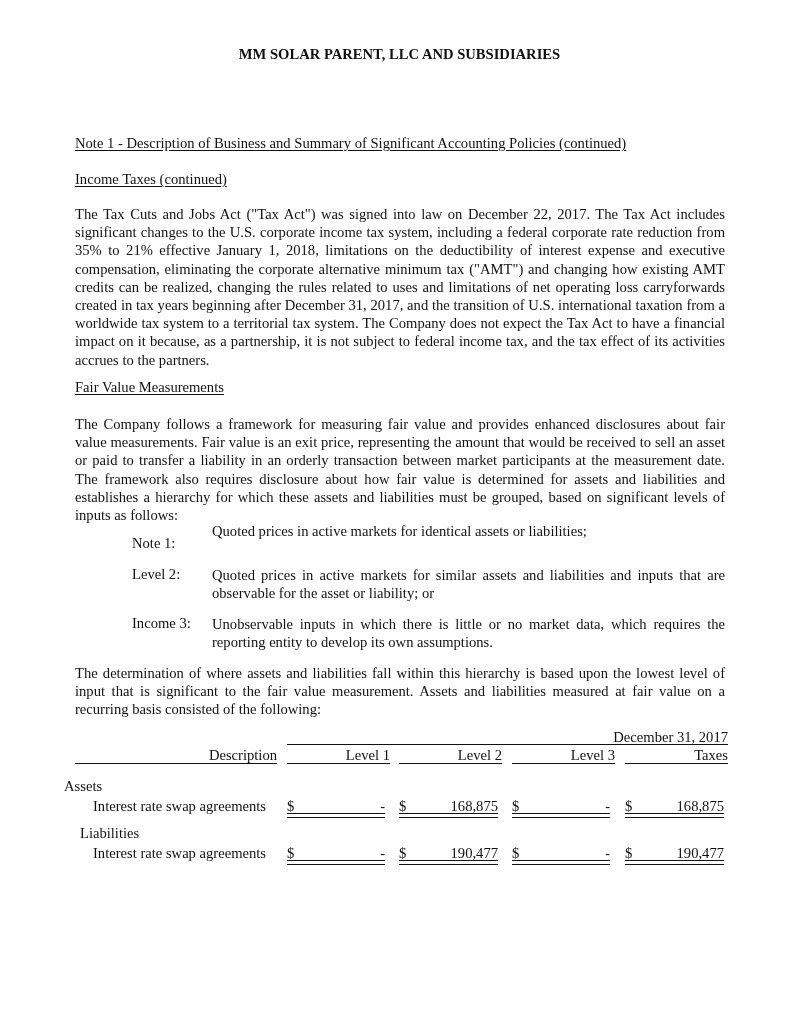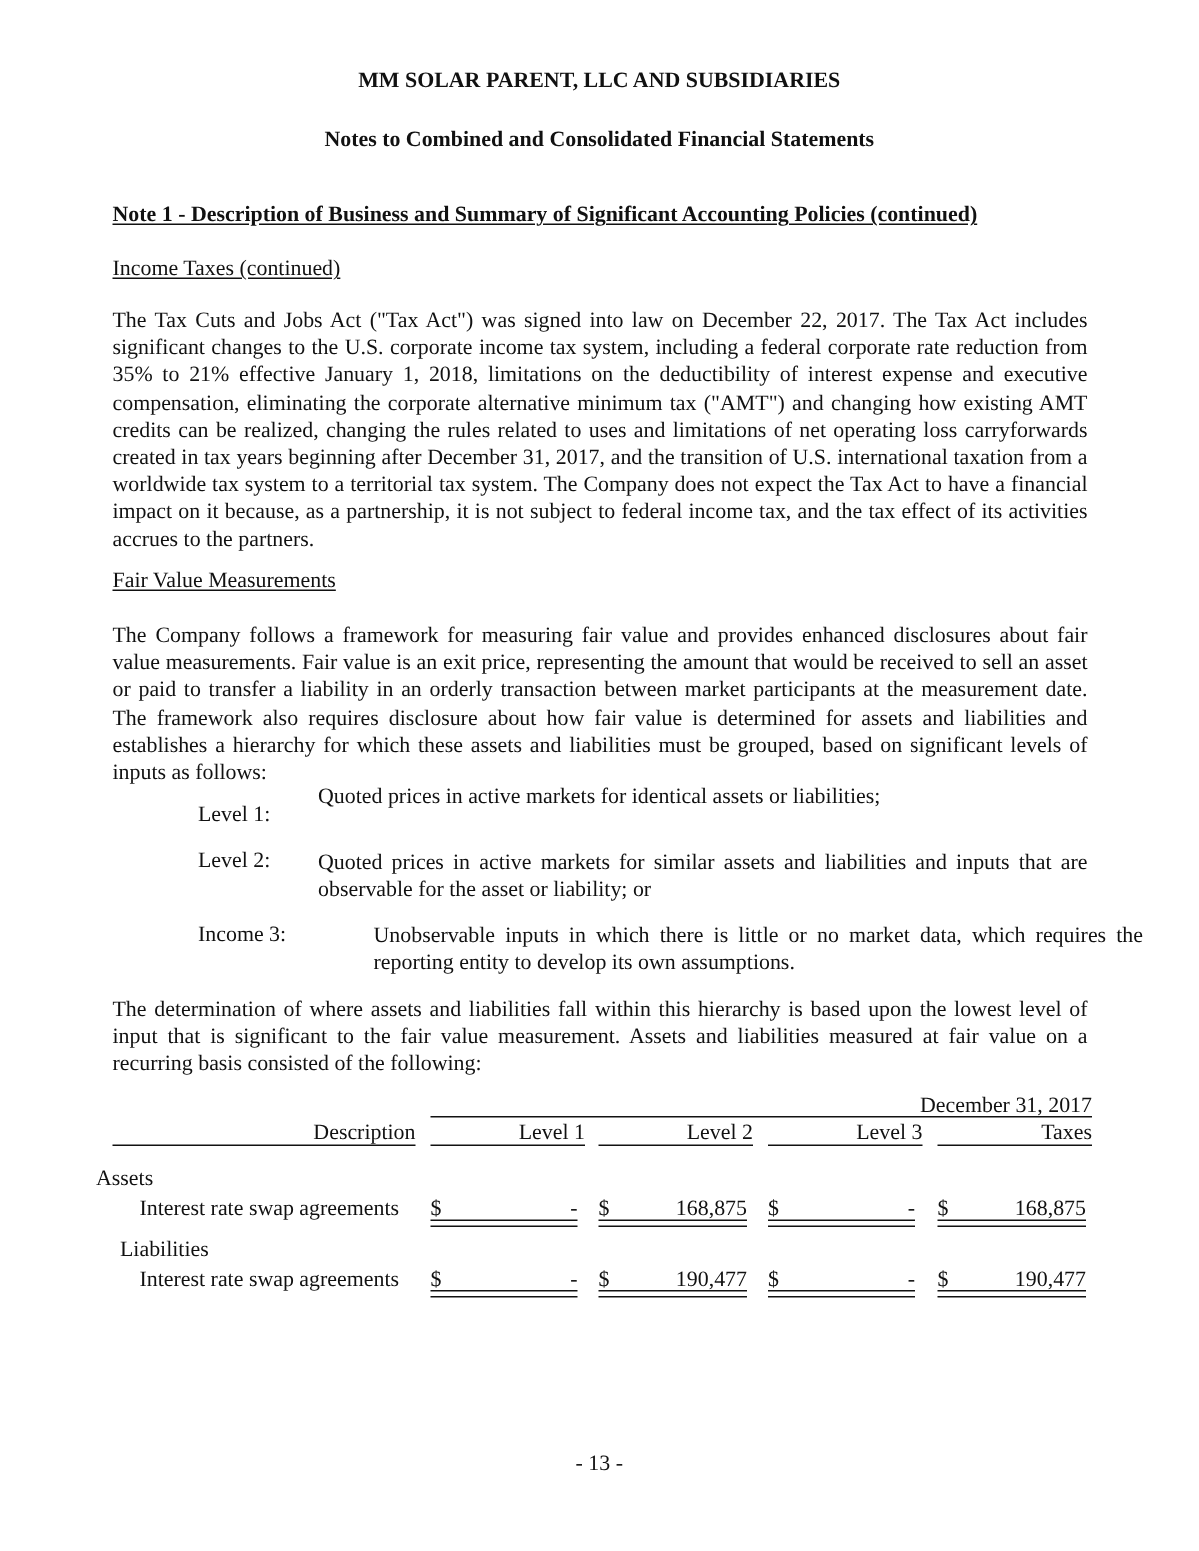--- a/index.html
+++ b/index.html
@@ -4,21 +4,21 @@
   <style>
     html, body { margin: 0; padding: 0; background: #ffffff; }
     body {
       width: 799px; height: 1034px; position: relative; overflow: hidden;
       font-family: "Liberation Serif", serif; color: #111111; font-size: 14.6px;
     }
     .page { position: absolute; left: 0; top: 0; width: 788px; height: 1034px; }
     .center { position: absolute; left: 0; width: 799px; text-align: center; font-weight: bold; }
     .abs { position: absolute; }
     .u { text-decoration: underline; text-underline-offset: 2px; }
-    .heading { font-weight: bold; text-align: center; }
+    .heading { font-weight: normal; text-align: center; }
     .para {
       position: absolute; left: 75px; width: 650px;
       text-align: justify; line-height: 18.2px;
     }
     .level-label { position: absolute; left: 132px; }
     .level-text { position: absolute; left: 212px; width: 513px; text-align: justify; line-height: 18.2px; }
 
     
     .hline { position: absolute; height: 0; border-top: 1.3px solid #111; }
     .cell { position: absolute; text-align: right; }
@@ -26,41 +26,40 @@
     .amt { position: absolute; text-align: right; }
     .dbl { position: absolute; height: 3px; border-top: 1.3px solid #111; border-bottom: 1.3px solid #111; }
     .footer { position: absolute; left: 0; width: 799px; top: 968px; text-align: center; }
   </style>
 </head>
 <body>
 
 <div class="page">
 
   <div class="center" style="top:46px;">MM SOLAR PARENT, LLC AND SUBSIDIARIES</div>
-  <div class="center" style="top:85px;">Notes to Combined and Consolidated Financial Statements</div>
 
   <div class="abs heading u" style="left:75px; top:135px;">Note 1 - Description of Business and Summary of Significant Accounting Policies (continued)</div>
 
   <div class="abs u" style="left:75px; top:171px;">Income Taxes (continued)</div>
 
   <div class="para" style="top:205px;">The Tax Cuts and Jobs Act ("Tax Act") was signed into law on December 22, 2017. The Tax Act includes significant changes to the U.S. corporate income tax system, including a federal corporate rate reduction from 35% to 21% effective January 1, 2018, limitations on the deductibility of interest expense and executive compensation, eliminating the corporate alternative minimum tax ("AMT") and changing how existing AMT credits can be realized, changing the rules related to uses and limitations of net operating loss carryforwards created in tax years beginning after December 31, 2017, and the transition of U.S. international taxation from a worldwide tax system to a territorial tax system. The Company does not expect the Tax Act to have a financial impact on it because, as a partnership, it is not subject to federal income tax, and the tax effect of its activities accrues to the partners.</div>
 
   <div class="abs u" style="left:75px; top:379px;">Fair Value Measurements</div>
 
   <div class="para" style="top:415px;">The Company follows a framework for measuring fair value and provides enhanced disclosures about fair value measurements. Fair value is an exit price, representing the amount that would be received to sell an asset or paid to transfer a liability in an orderly transaction between market participants at the measurement date. The framework also requires disclosure about how fair value is determined for assets and liabilities and establishes a hierarchy for which these assets and liabilities must be grouped, based on significant levels of inputs as follows:</div>
 
   <div>
-    <div class="level-label" style="top:535px;">Level 1:</div>
+    <div class="level-label" style="top:535px;">Note 1:</div>
     <div class="level-text" style="top:522px;">Quoted prices in active markets for identical assets or liabilities;</div>
 
     <div class="level-label" style="top:566px;">Level 2:</div>
     <div class="level-text" style="top:566px;">Quoted prices in active markets for similar assets and liabilities and inputs that are observable for the asset or liability; or</div>
 
     <div class="level-label" style="top:615px;">Income 3:</div>
-    <div class="level-text" style="top:615px;margin-left:37px;">Unobservable inputs in which there is little or no market data, which requires the reporting entity to develop its own assumptions.</div>
+    <div class="level-text" style="top:615px;">Unobservable inputs in which there is little or no market data, which requires the reporting entity to develop its own assumptions.</div>
   </div>
 
   <div class="para" style="top:664px;">The determination of where assets and liabilities fall within this hierarchy is based upon the lowest level of input that is significant to the fair value measurement. Assets and liabilities measured at fair value on a recurring basis consisted of the following:</div>
 
   <div>
     <div class="cell" style="left:287px; width:441px; top:729px;">December 31, 2017</div>
     <div class="hline" style="left:287px; width:441px; top:744px;"></div>
 
     <div class="cell" style="left:75px; width:202px; top:747px;">Description</div>
     <div class="cell" style="left:287px; width:103px; top:747px;">Level 1</div>
@@ -110,14 +109,13 @@
       <div class="dollar" style="left:512px; top:845px;">$</div>
       <div class="amt" style="left:525px; width:85px; top:845px;">-</div>
       <div class="dbl" style="left:512px; width:98px; top:860px;"></div>
 
       <div class="dollar" style="left:625px; top:845px;">$</div>
       <div class="amt" style="left:638px; width:86px; top:845px;">190,477</div>
       <div class="dbl" style="left:625px; width:99px; top:860px;"></div>
     </div>
   </div>
 
-  <div class="footer">- 13 -</div>
 </div>
 
 </body></html>

